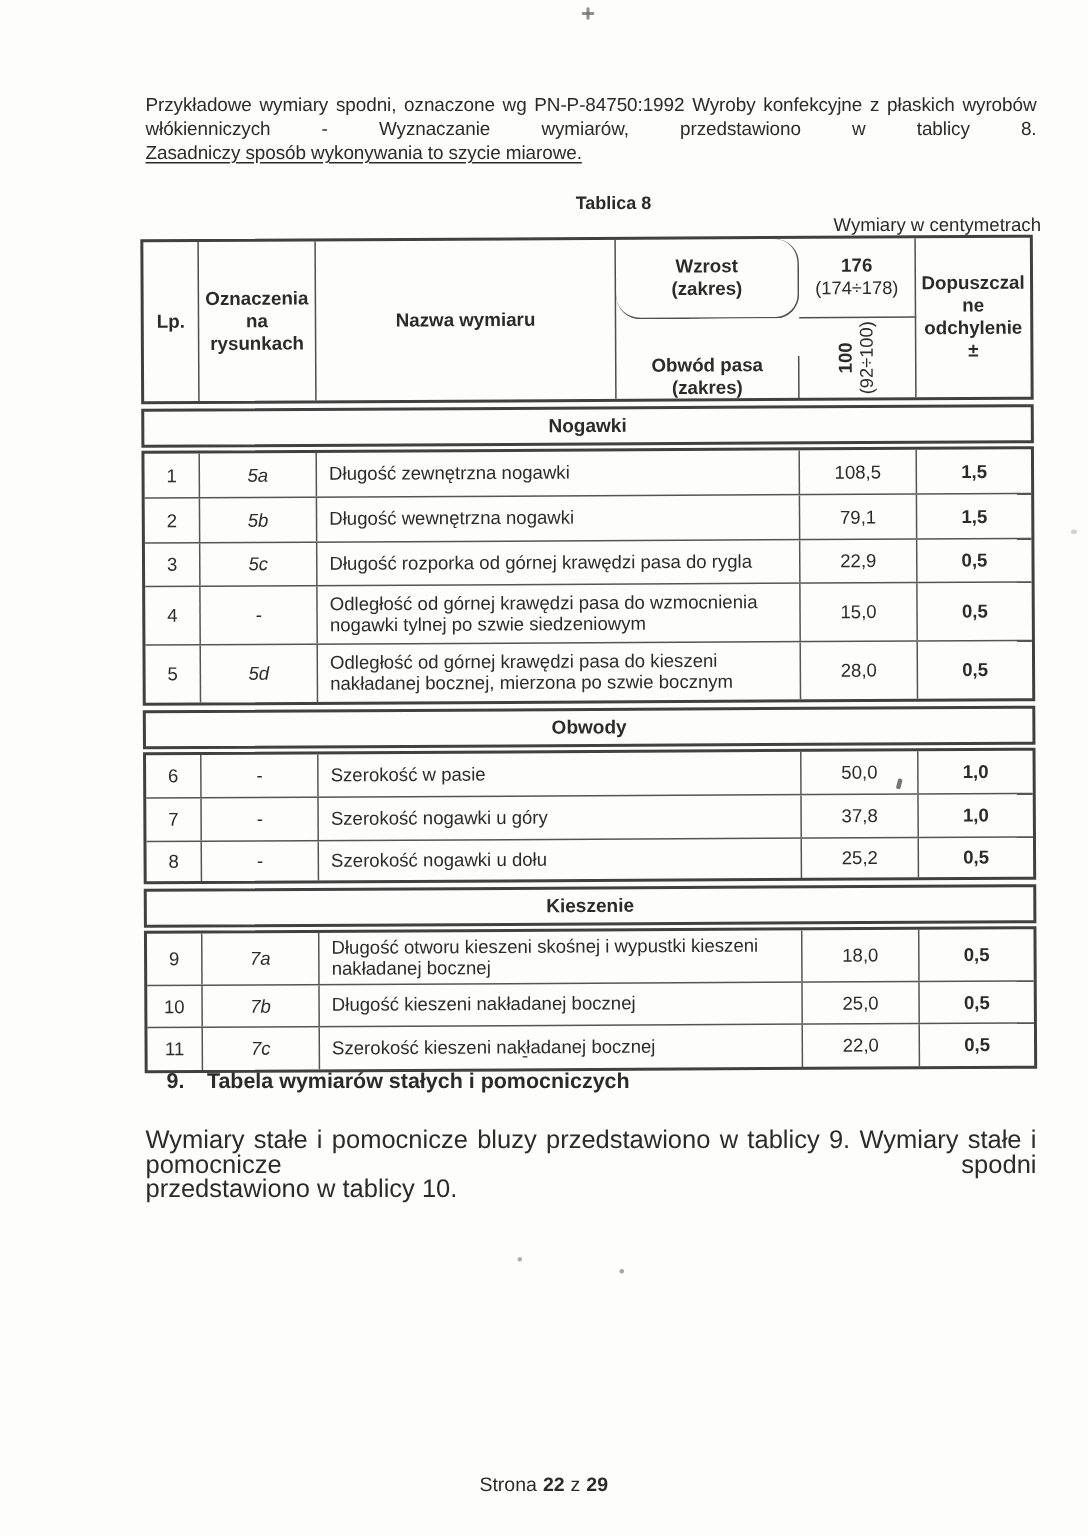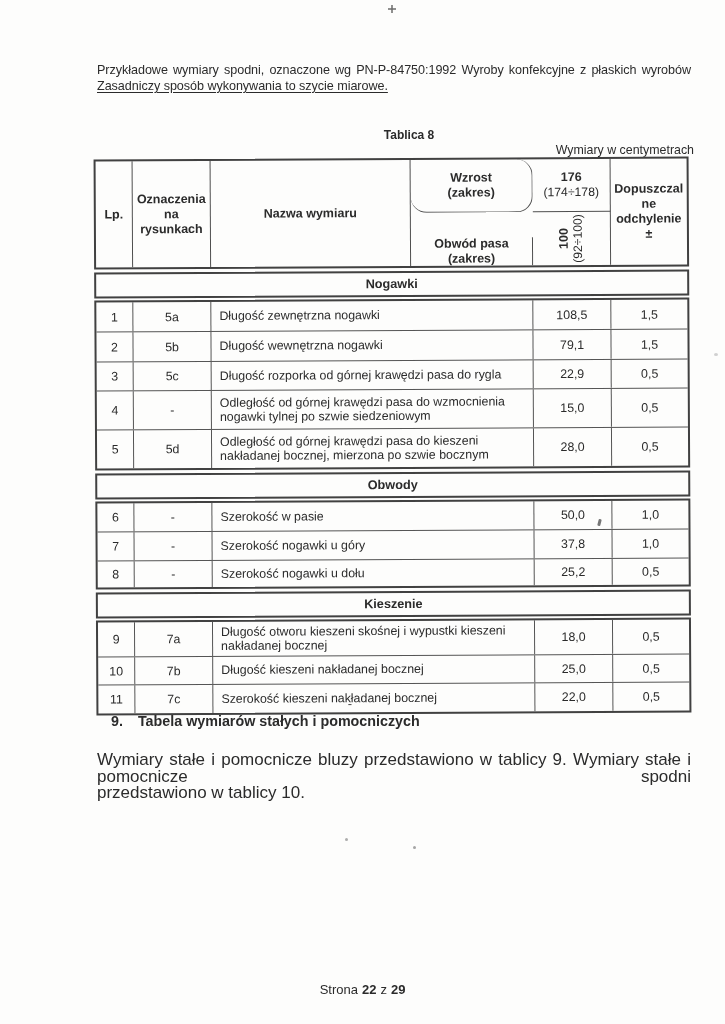--- a/index.html
+++ b/index.html
@@ -30,23 +30,23 @@
   .hc.bb{border-bottom:1.5px solid #4f4f4f;}
   .pre{white-space:pre-line;}
   .range{font-weight:normal;font-size:12.2px;}
   .rotbox{transform:rotate(-90deg);display:flex;flex-direction:column;align-items:center;line-height:13.5px;white-space:nowrap;}
 
   .secbar{border:2px solid #414141;margin:3px 0 2px 0;min-height:22px;display:flex;align-items:center;justify-content:center;font-weight:bold;font-size:12.7px;background:#fdfdfc;}
   .rows{border:2px solid #414141;background:#fdfdfc;}
   .row{display:grid;grid-template-columns:37px 78px 322px 78px 1fr;border-bottom:1.4px solid #555;}
   .rows .row:last-child{border-bottom:none;}
   .c{border-right:1.4px solid #555;display:flex;align-items:center;justify-content:center;text-align:center;font-size:12.4px;padding:1px 2px;}
-  .c.lastc{border-right:none;}
+  .c.lastc{border-right:none;font-weight:bold;}
   .c.name{justify-content:flex-start;text-align:left;padding:2px 8px 2px 8px;line-height:14.5px;}
-  .c.mark{}
+  .c.mark{font-style:italic;}
   .h26{min-height:26px}.h27{min-height:27px}.h28{min-height:28px}.h29{min-height:29px}.h34{min-height:34px}.h38{min-height:38px}
 
   
   .dash-mark{position:absolute;left:330px;top:696px;width:40px;text-align:center;font-size:13px;color:#4a4a4a;}
   .sec9-head{position:absolute;left:111px;top:713px;font-weight:bold;font-size:14.3px;display:flex;}
   .sec9-head .num{margin-right:15px;}
   .sec9-para{position:absolute;left:97px;top:752px;width:594px;font-size:17px;line-height:16.5px;}
 
   
   .footer{position:absolute;left:0;top:982px;width:725px;text-align:center;font-size:13px;}
@@ -62,20 +62,21 @@
   .art-dot2{left:413px;top:846px;width:3px;height:3px;border-radius:50%;opacity:.6;}
   .art-dot3{left:714px;top:353px;width:4px;height:3px;border-radius:50%;opacity:.3;}
 </style>
 </head>
 <body>
 
 <div class="page">
 
   <div class="intro">
     <div class="jline">Przykładowe wymiary spodni, oznaczone wg PN-P-84750:1992 Wyroby konfekcyjne z płaskich wyrobów</div>
+    <div class="jline">włókienniczych - Wyznaczanie wymiarów, przedstawiono w tablicy 8.</div>
     <div><span class="uline">Zasadniczy sposób wykonywania to szycie miarowe.</span></div>
   </div>
 
   <div class="tbl-title">Tablica 8</div>
   <div class="tbl-units">Wymiary w centymetrach</div>
 
   <div class="tbl">
 
     <div class="thead">
       <div class="hc" style="grid-column:2;grid-row:1/3;">Oznaczenia na rysunkach</div>

